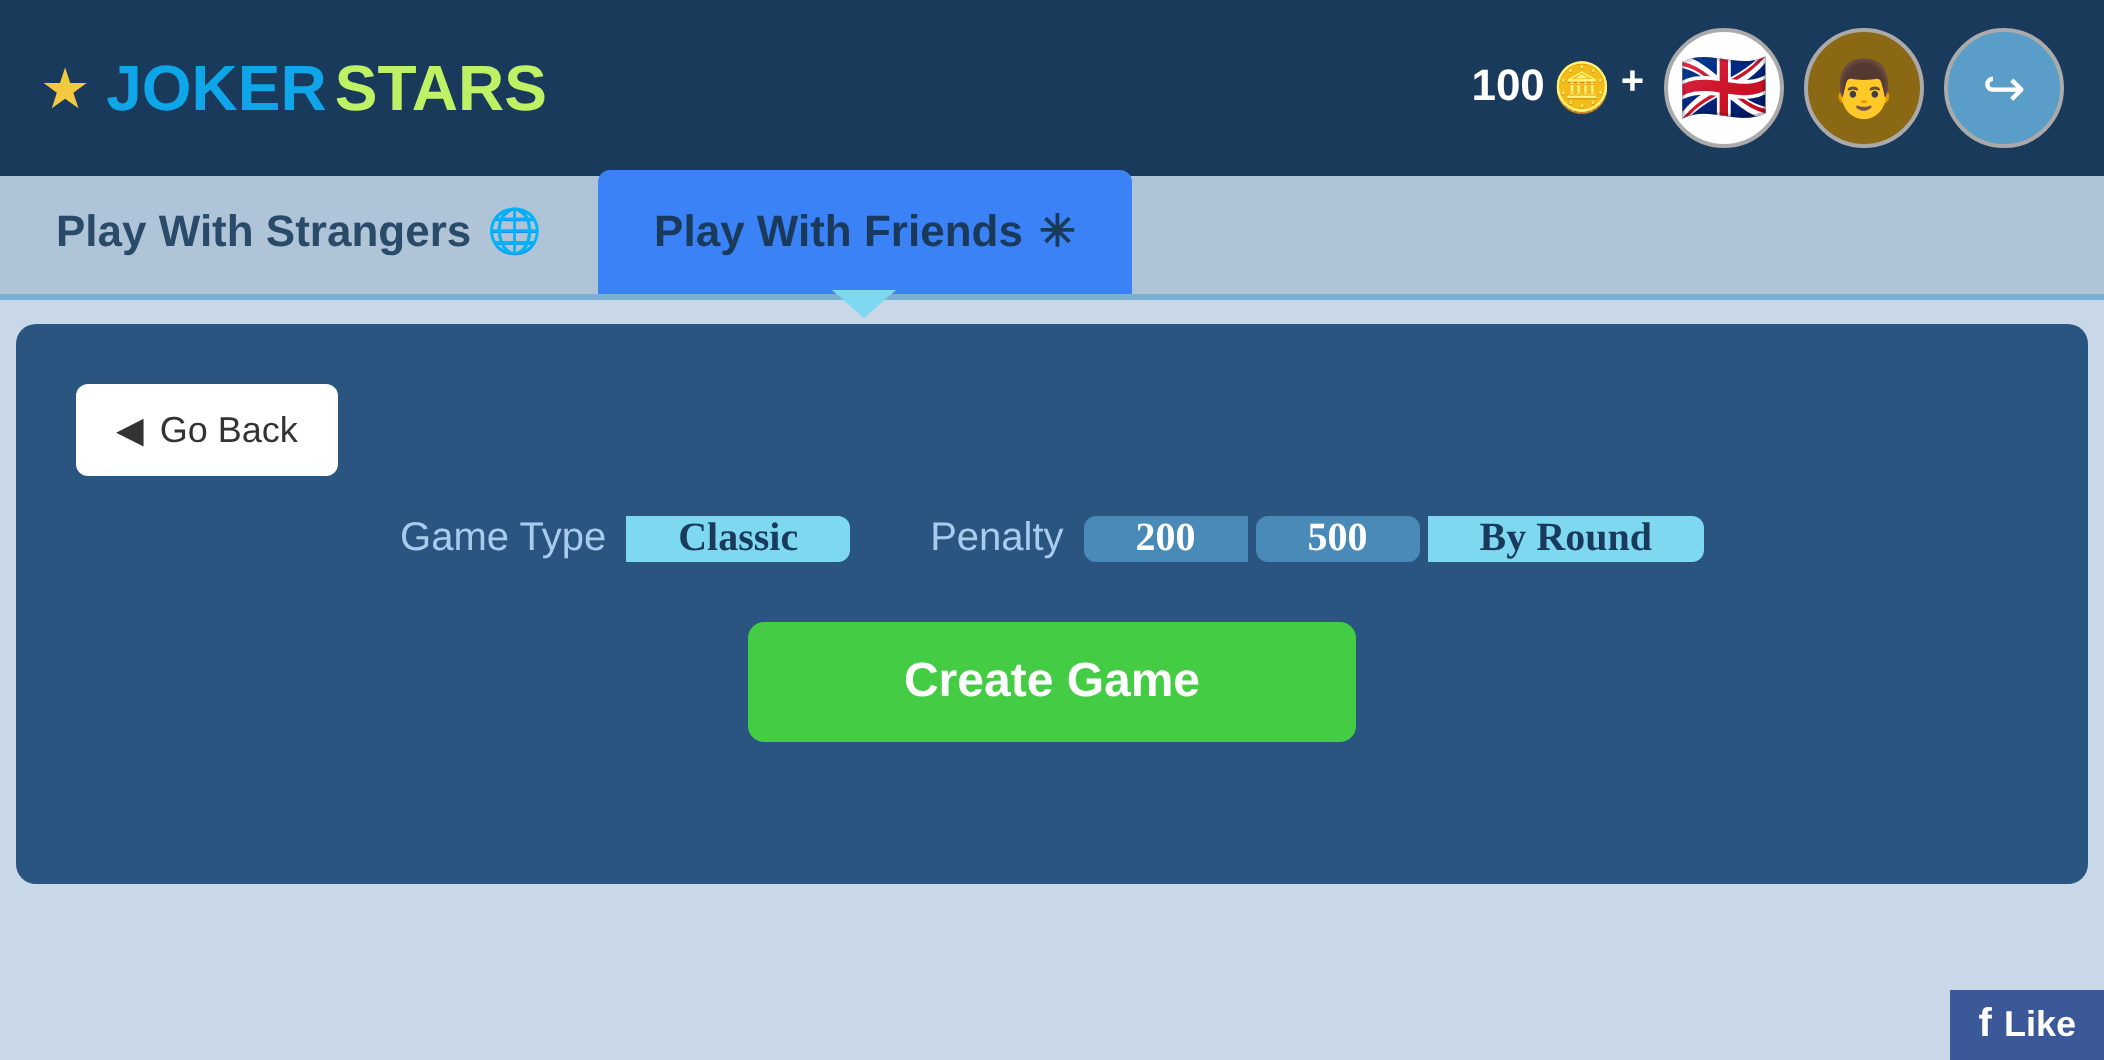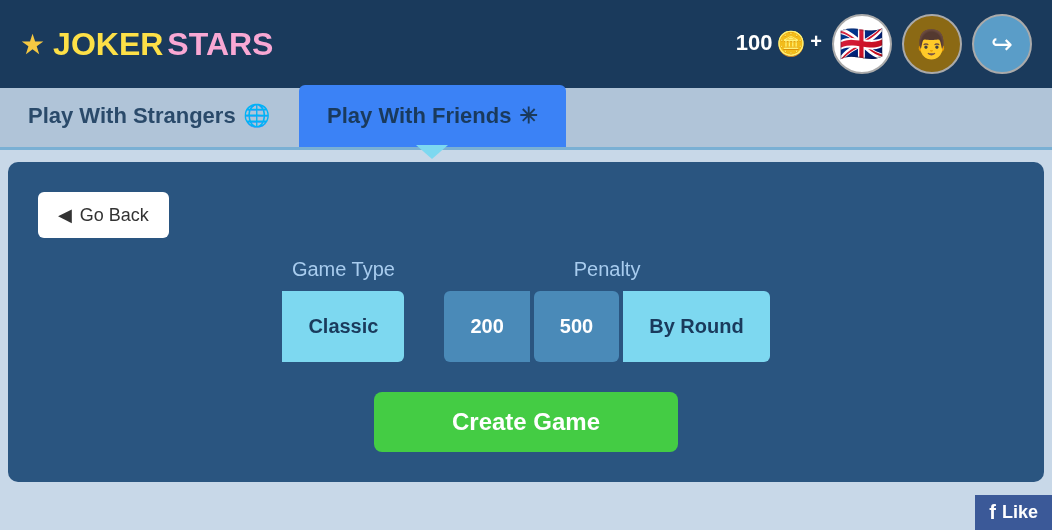--- a/index.html
+++ b/index.html
@@ -24,26 +24,26 @@
       display: flex;
       align-items: center;
       gap: 4px;
     }
     .logo-star {
       color: #f5c842;
       font-size: 28px;
       margin-right: 4px;
     }
     .logo-joker {
-      color: #fde047;
+      color: #0ea5e9;
       font-size: 32px;
       font-weight: bold;
     }
     .logo-stars {
-      color: #f9a8d4;
+      color: #bef264;
       font-size: 32px;
       font-weight: bold;
     }
 
     .header-right {
       position: absolute;
       right: 20px;
       display: flex;
       align-items: center;
       gap: 10px;
@@ -178,44 +178,45 @@
     }
 
     .option-row {
       display: flex;
       align-items: center;
       gap: 40px;
     }
 
     .option-group {
       display: flex;
-      flex-direction: column;
+      flex-direction: row;
       align-items: center;
       gap: 10px;
     }
 
     .option-label {
       color: #a8ccee;
       font-size: 20px;
     }
 
     .option-buttons {
       display: flex;
       gap: 4px;
     }
 
     .option-btn {
-      padding: 24px 26px;
+      padding: 0 26px;
       font-size: 20px;
       border: none;
       border-radius: 6px;
       cursor: pointer;
       background: #4a8ab8;
       color: white;
       font-weight: bold;
+      font-family: Liberation Serif, serif;
     }
     .option-btn:first-child {
       border-radius: 6px 0 0 6px;
     }
     .option-btn:last-child {
       border-radius: 0 6px 6px 0;
     }
     .option-btn.selected {
       background: #7dd8f0;
       color: #1a3a5c;

